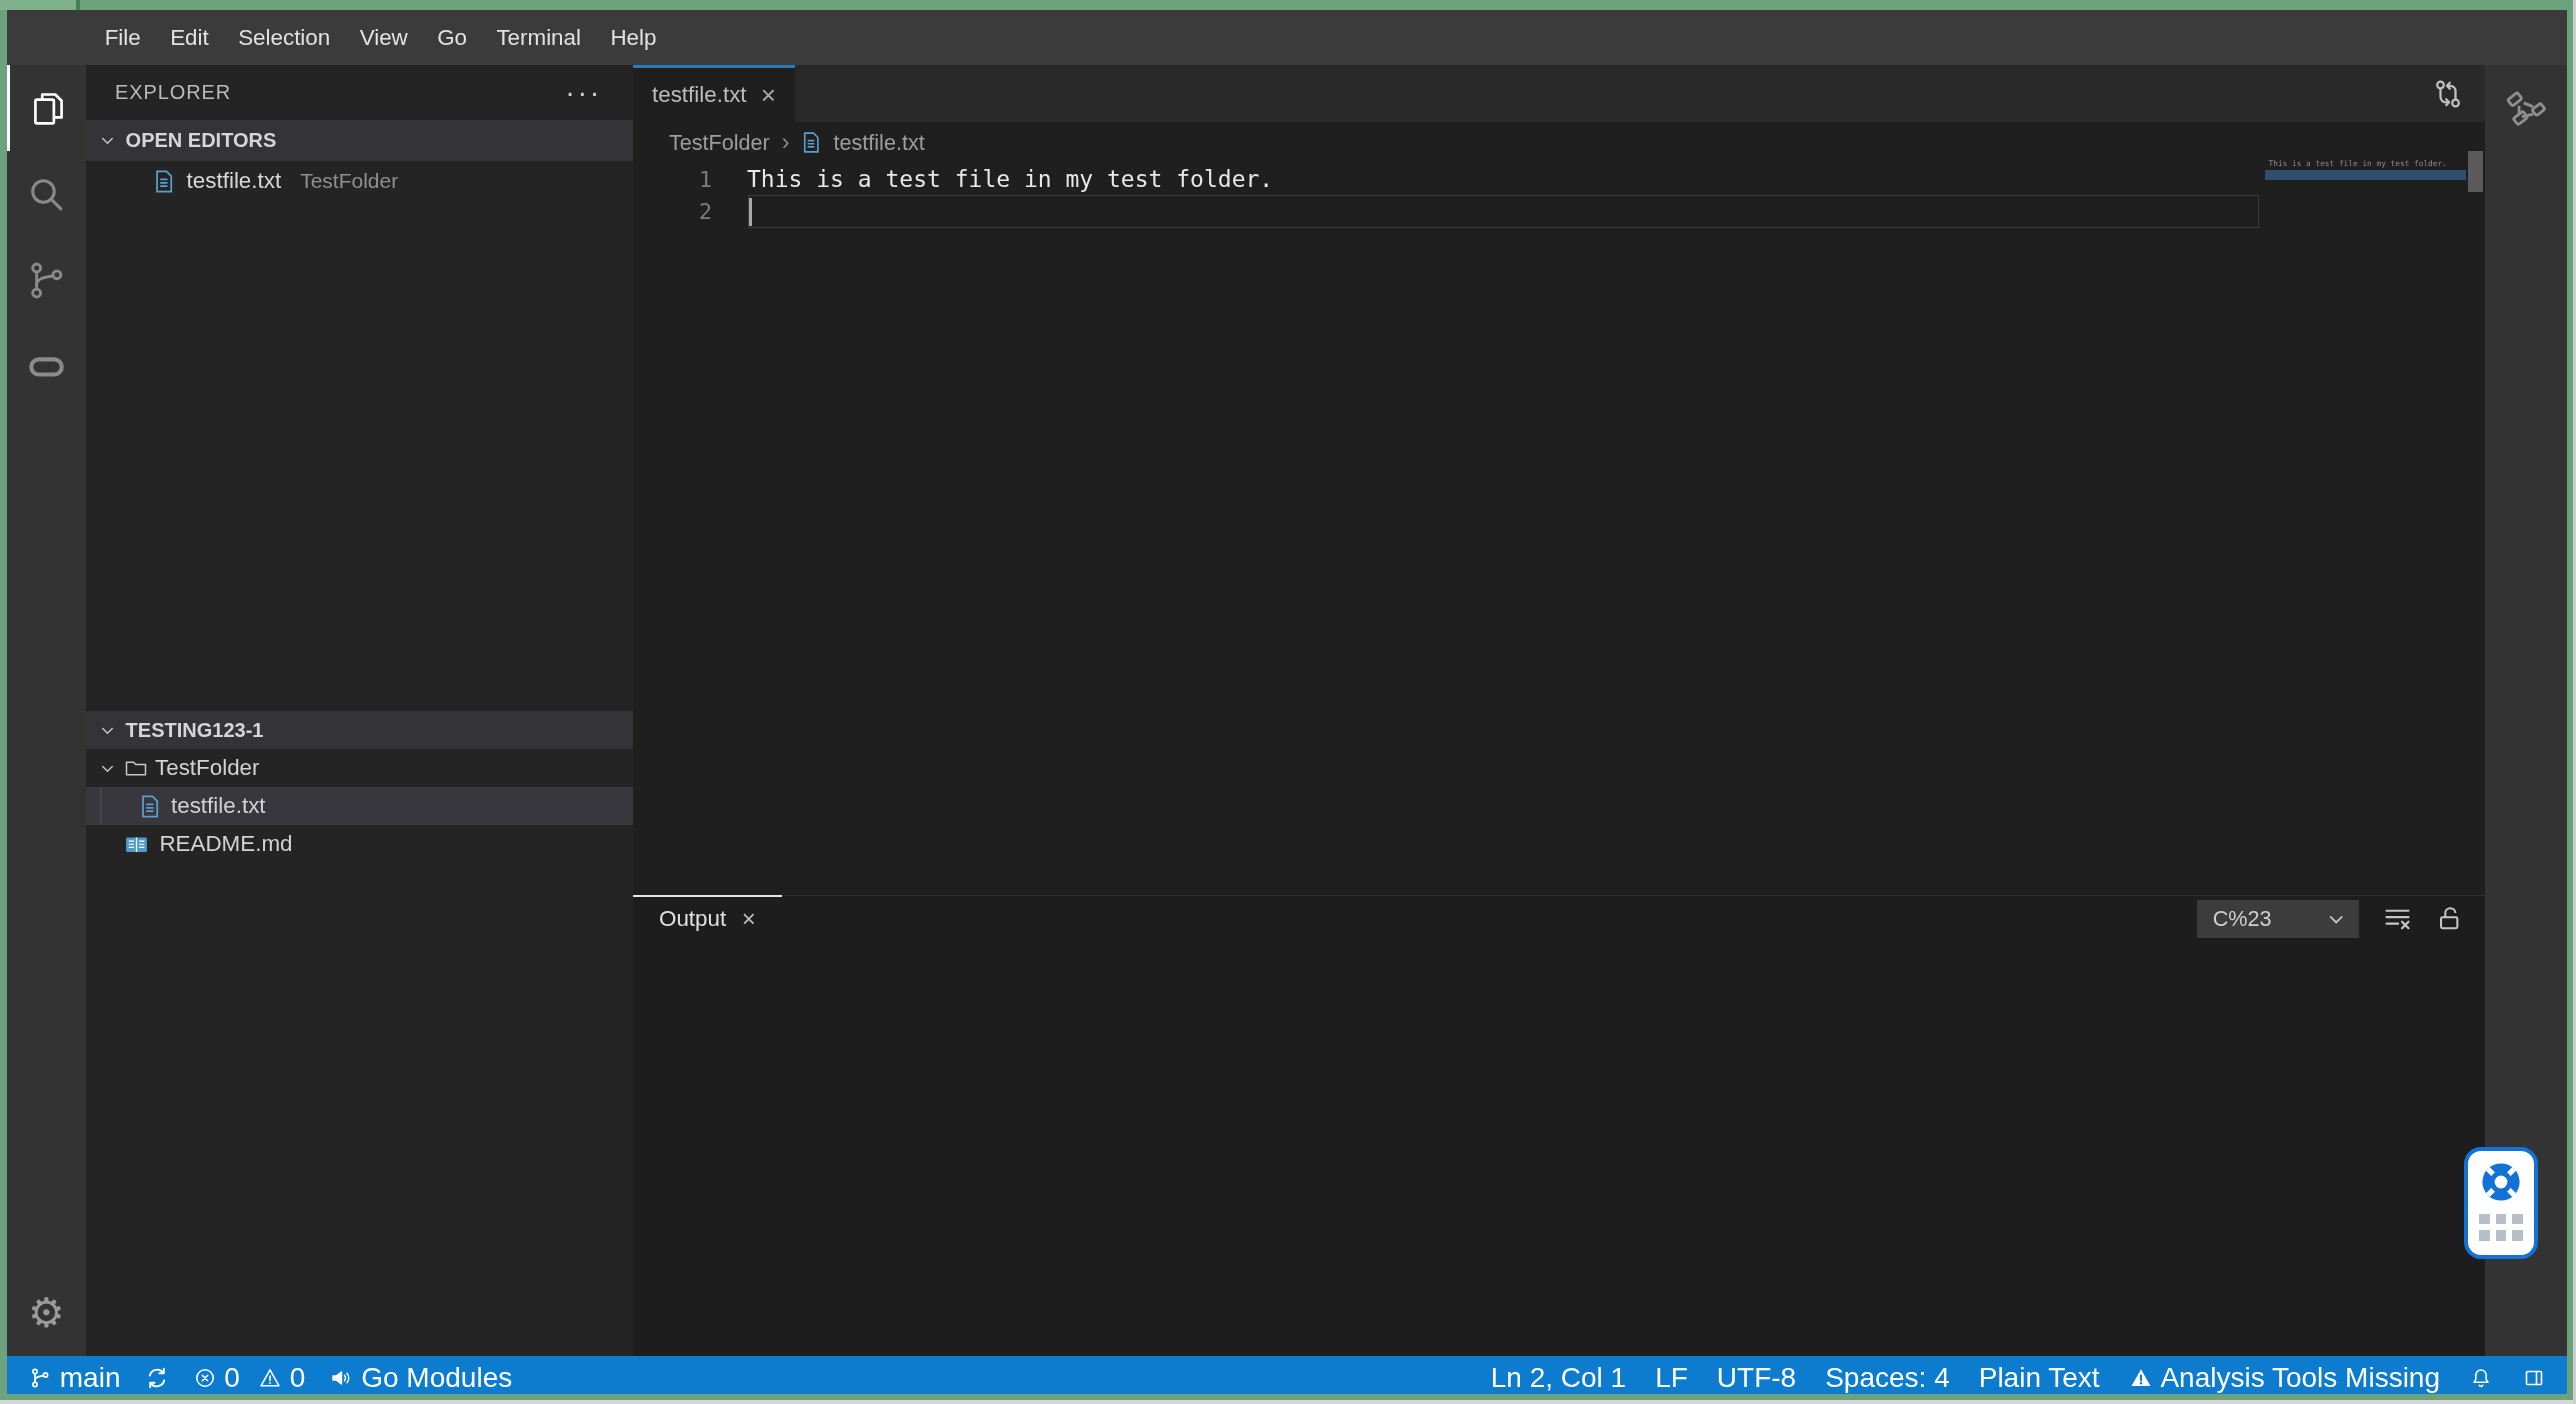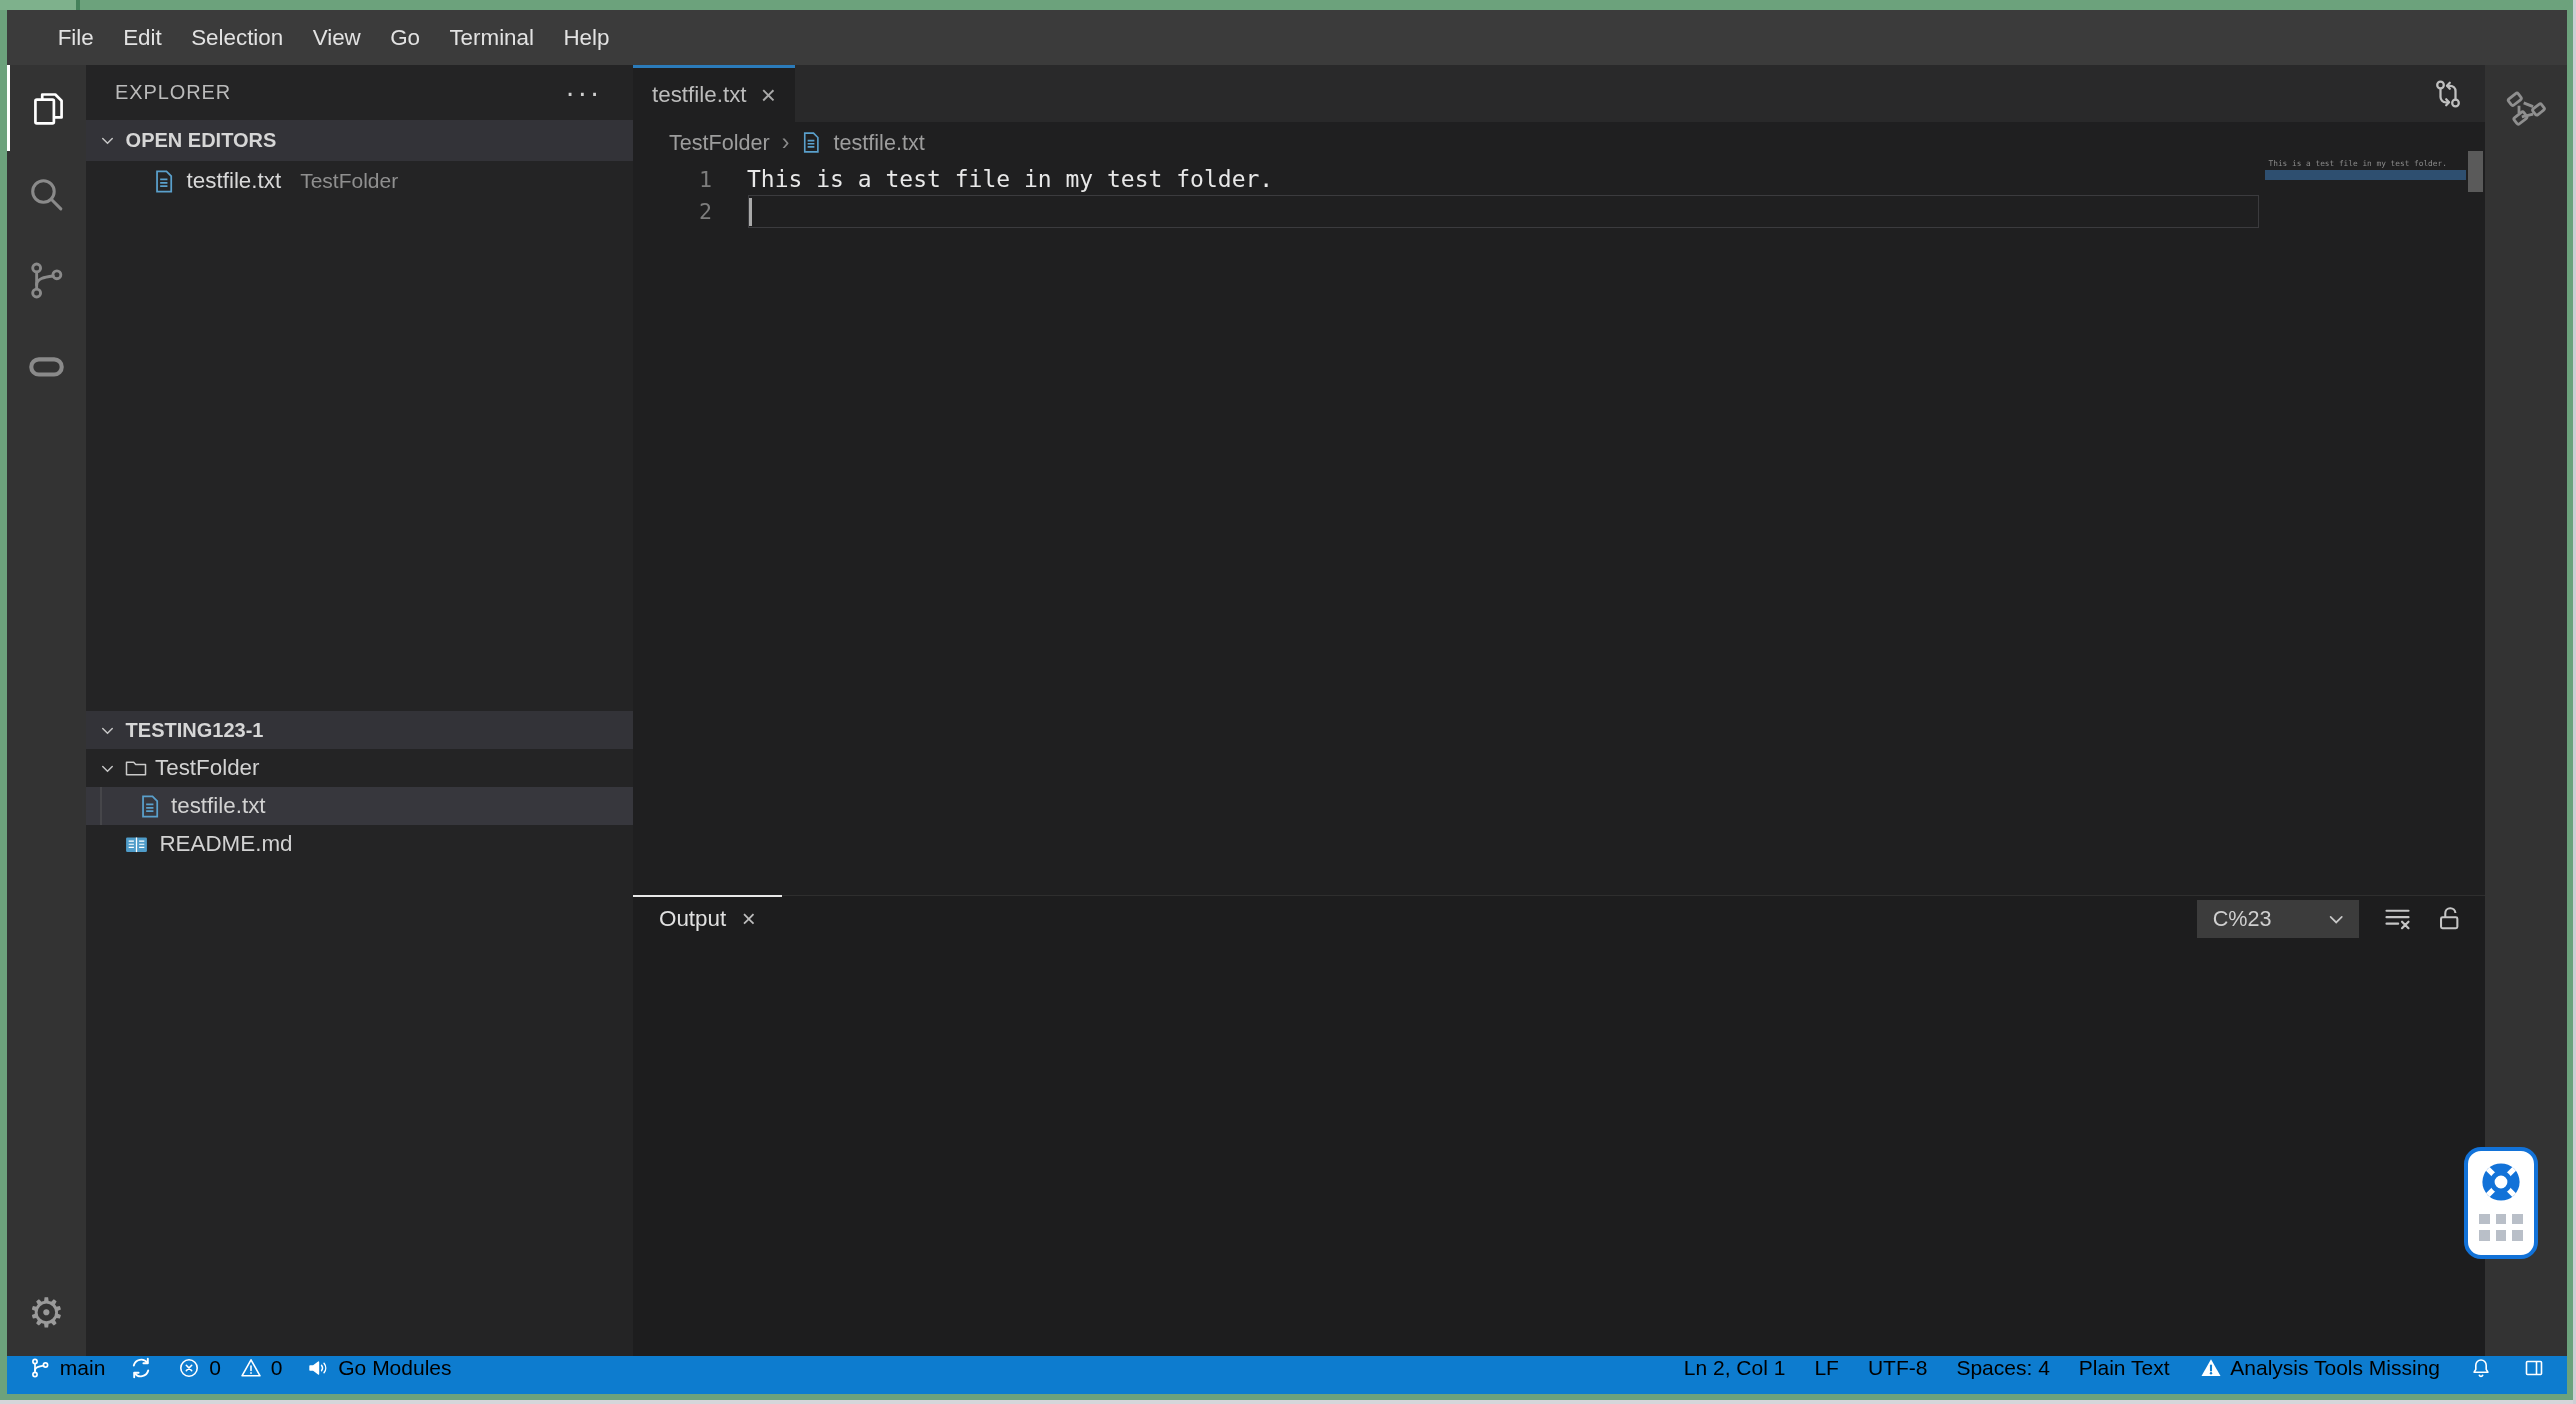--- a/index.html
+++ b/index.html
@@ -11,21 +11,21 @@
   .frame-top-divider { position:absolute; left:76px; top:0; width:3.5px; height:10.4px; background:#45815b; z-index:3; }
   .frame-bottom-gray { position:absolute; left:0; bottom:0; width:100%; height:4.3px; background:#d6d6da; z-index:3; }
   .frame-right-gray { position:absolute; right:0; top:0; width:3.5px; height:100%; background:#cdced4; z-index:3; }
 
   .window { position:absolute; left:7px; top:10.4px; width:2560px; height:1384px; background:#1f1f20; display:flex; flex-direction:column; }
 
   
   .titlebar { height:66px; background:#fbfbfb; border-bottom:0.9px solid #e2e2e2; display:flex; align-items:center; padding-left:26px; font-size:25px; color:#1a1a1a; flex:none; }
 
   
-  .menubar { height:55px; background:#3b3b3b; display:flex; align-items:center; padding-left:36px; flex:none; }
+  .menubar { height:55px; background:#3b3b3b; display:flex; align-items:center; padding-left:83px; flex:none; }
   .menu-item { padding:0 14.7px; font-size:22.4px; color:#e2e2e2; line-height:55px; cursor:default; }
 
   
   .main { flex:1; display:flex; min-height:0; }
 
   
   .activitybar { width:79px; background:#333333; display:flex; flex-direction:column; align-items:stretch; flex:none; }
   .ab-item { height:86px; display:flex; align-items:center; justify-content:center; color:#8a8a8a; }
   .ab-item.active { color:#ffffff; border-left:3.5px solid #ffffff; }
   .ab-item.gear { margin-top:auto; font-size:41px; color:#9a9a9a; font-family:"DejaVu Sans",sans-serif; }
@@ -73,21 +73,21 @@
   .panel-tab::before { content:''; position:absolute; top:-1.7px; left:0; right:0; height:2.6px; background:#e7e7e7; }
   .panel-tab .close { font-size:24px; color:#bdbdbd; }
   .panel-controls { margin-left:auto; display:flex; align-items:center; gap:22.4px; color:#c5c5c5; }
   .channel-select { width:162px; height:38px; background:#3c3c3c; display:flex; align-items:center; justify-content:space-between; padding:0 12px 0 15.5px; font-size:21.6px; color:#cfcfcf; }
   .panel-body { flex:1; }
 
   
   .secondary-bar { width:82px; background:#333333; flex:none; display:flex; justify-content:center; align-items:flex-start; padding-top:21px; color:#8f8f8f; }
 
   
-  .statusbar { height:38px; background:#0d7ccf; color:#000000; display:flex; align-items:flex-start; font-size:21px; padding:0 21px; flex:none; }
+  .statusbar { height:38px; background:#0d7ccf; color:#ffffff; display:flex; align-items:flex-end; font-size:28px; padding:0 21px; flex:none; }
   .sb-left { display:flex; align-items:center; gap:24px; }
   .sb-right { margin-left:auto; display:flex; align-items:center; gap:29px; }
   .sb-item { display:flex; align-items:center; gap:7.8px; }
 
   
   .help-widget { position:absolute; left:2464px; top:1147px; width:74px; height:112px; background:#ffffff; border:4.3px solid #1272d8; border-radius:17px; display:flex; flex-direction:column; align-items:center; z-index:10; }
   .dots-grid { display:grid; grid-template-columns:repeat(3,10.4px); grid-gap:6px; margin-top:7.8px; }
   .dots-grid div { width:10.4px; height:10.4px; background:#b9bfc8; }
 
   svg { display:block; }

